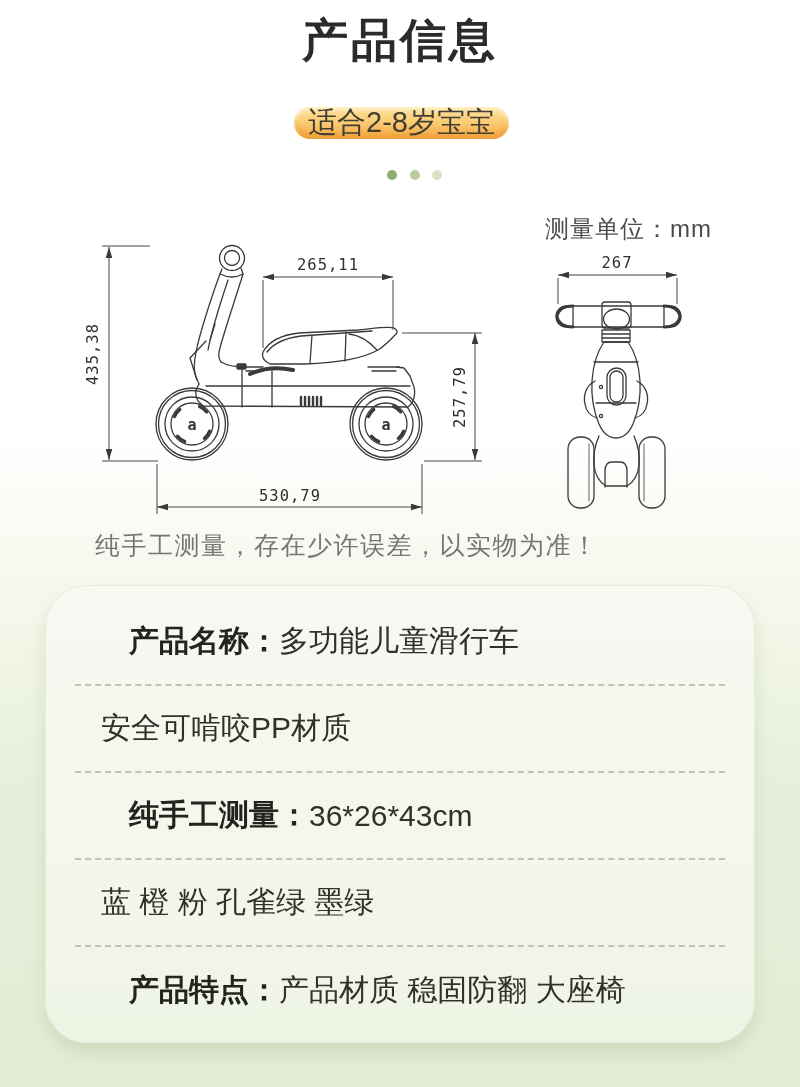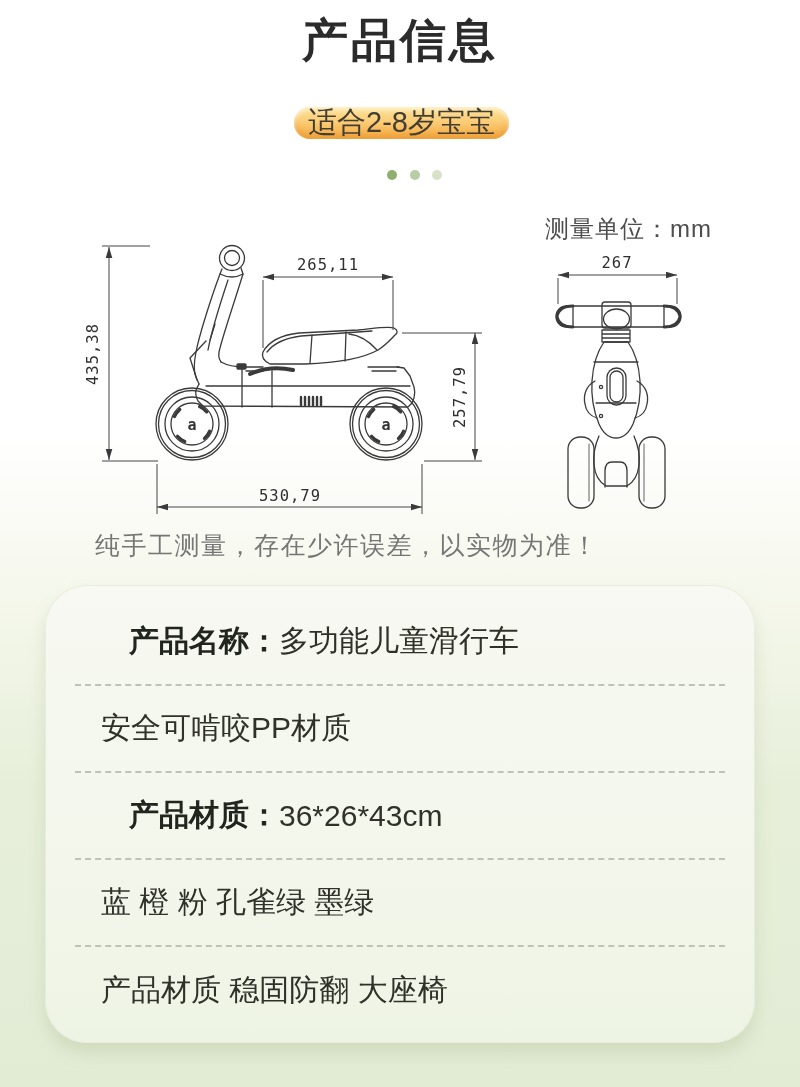--- a/index.html
+++ b/index.html
@@ -203,24 +203,25 @@
 
   <div class="spec-card">
     <div class="spec-row">
       <span class="spec-label">产品名称：</span>
       <span class="spec-value">多功能儿童滑行车</span>
     </div>
     <div class="spec-row">
       <span class="spec-value">安全可啃咬PP材质</span>
     </div>
     <div class="spec-row">
-      <span class="spec-label">产品材质：</span>
+      <span class="spec-label">纯手工测量：</span>
       <span class="spec-value">36*26*43cm</span>
     </div>
     <div class="spec-row">
       <span class="spec-value">蓝 橙 粉 孔雀绿 墨绿</span>
     </div>
     <div class="spec-row">
+      <span class="spec-label">产品特点：</span>
       <span class="spec-value">产品材质 稳固防翻 大座椅</span>
     </div>
   </div>
 
 </div>
 
 </body></html>

